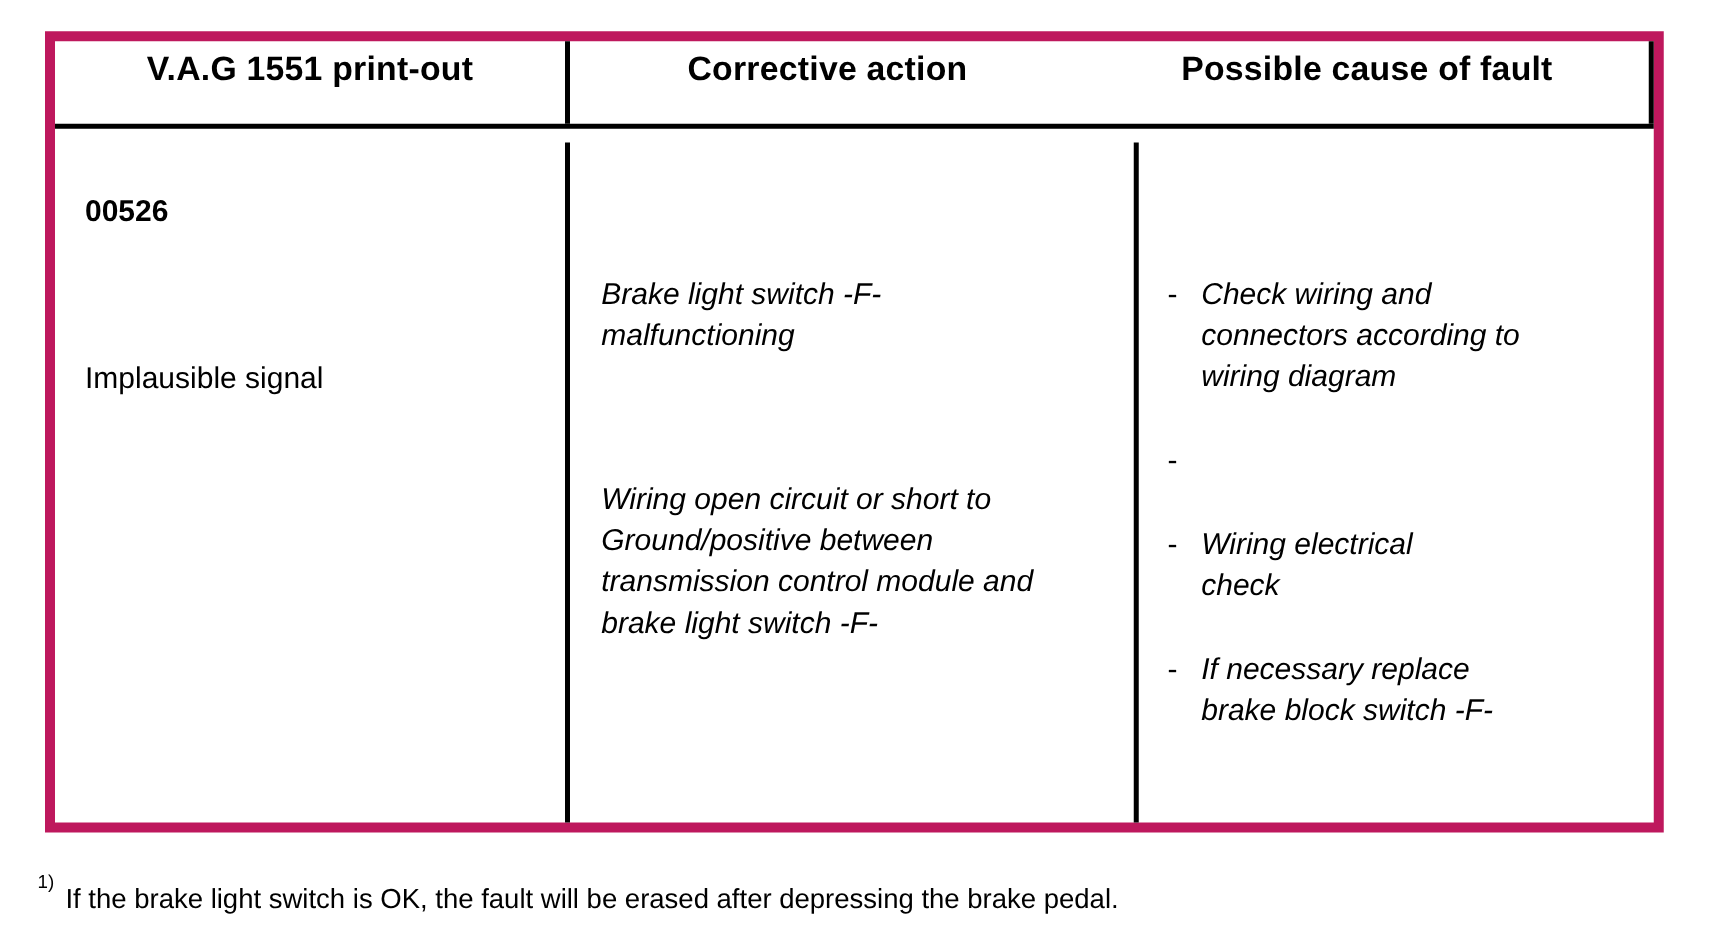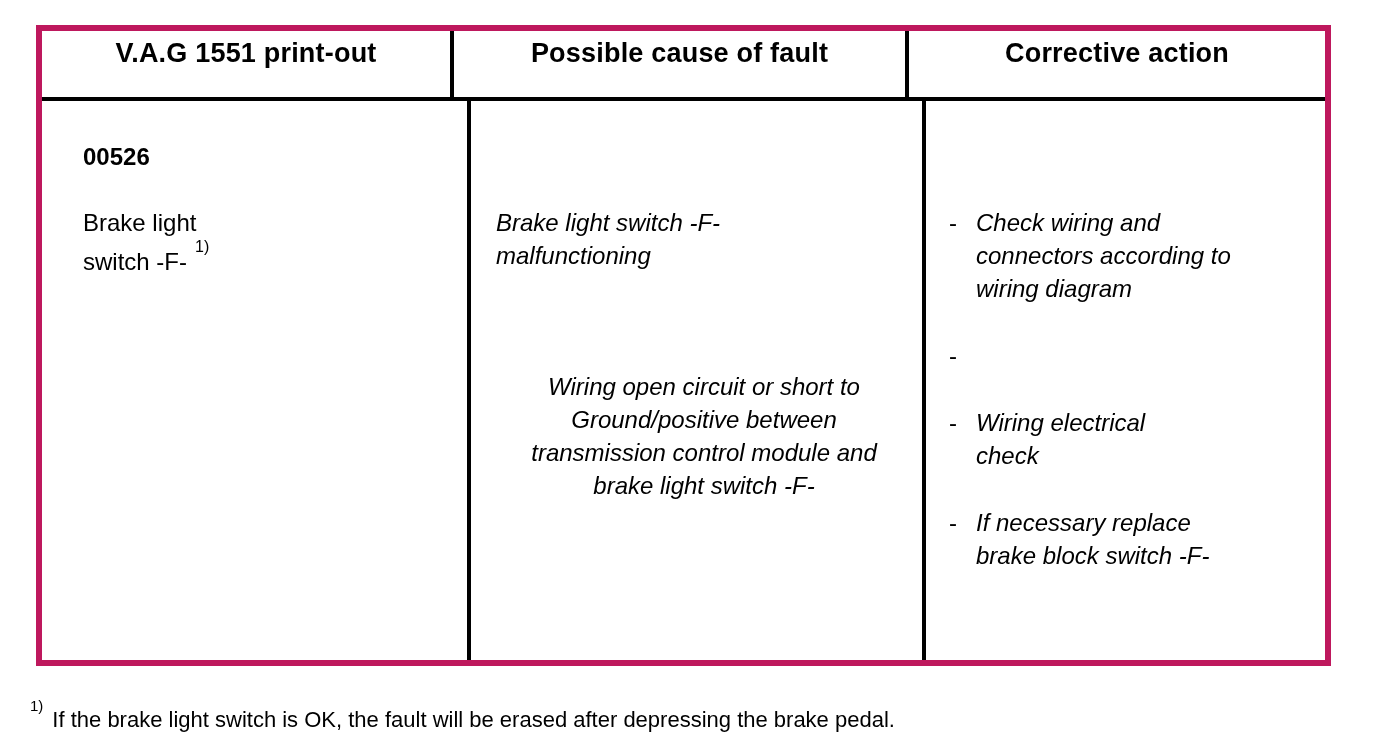--- a/index.html
+++ b/index.html
@@ -12,23 +12,24 @@
     color: #000000;
     font-family: "Liberation Sans", sans-serif;
     overflow: hidden;
   }
   .fault-table {
     position: absolute;
     left: 36px;
     top: 25px;
     width: 1295px;
     height: 641px;
-    border: 6px solid #be185d;
+    border: 8px solid #be185d;
     display: flex;
     flex-direction: column;
+    gap: 11px;
   }
   .header-row {
     display: flex;
     height: 70px;
     flex: none;
     border-bottom: 4px solid #000000;
   }
   .body-row {
     display: flex;
     flex: 1;
@@ -41,28 +42,28 @@
     text-align: center;
     padding-top: 7px;
     font-size: 27px;
     font-weight: bold;
     letter-spacing: 0.2px;
   }
   .body-cell {
     font-size: 24px;
     line-height: 33px;
   }
-  .col1.body-cell { padding: 39px 10px 0 24px; margin-left: 17px; }
+  .col1.body-cell { padding: 39px 10px 0 24px; }
   .col2.body-cell { padding: 105px 10px 0 25px; }
   .col3.body-cell { padding: 105px 10px 0 23px; }
   .fault-code { font-weight: bold; }
   .fault-name { margin-top: 33px; }
   .fault-type { margin-top: 100px; }
   .pre { white-space: pre-line; font-style: italic; }
-  .cause2 { margin-top: 98px; text-align: center; }
+  .cause2 { margin-top: 98px; }
   .action-item { display: flex; align-items: flex-start; }
   .action-item + .action-item { margin-top: 34px; }
   .dash { width: 27px; flex: none; }
   .sup {
     font-size: 16px;
     position: relative;
     top: -9px;
     margin-left: 8px;
   }
   .footnote {
@@ -82,32 +83,29 @@
 </style>
 </head>
 <body>
 
 <div class="page">
 
   <div class="fault-table">
 
     <div class="header-row">
       <div class="cell col1 header-cell">V.A.G 1551 print-out</div>
+      <div class="cell col3 header-cell">Corrective action</div>
       <div class="cell col2 header-cell">Possible cause of fault</div>
-      <div class="cell col3 header-cell">Corrective action</div>
     </div>
 
     <div class="body-row">
 
       <div class="cell col1 body-cell">
         <div class="fault-code">00526</div>
-        <div class="fault-name">
-          <div>Brake light</div>
-          <div><span>switch -F-</span><sup class="sup">1)</sup></div>
-        </div>
+        <div class="fault-type">Implausible signal</div>
       </div>
 
       <div class="cell col2 body-cell">
         <div class="pre">Brake light switch -F-
 malfunctioning</div>
         <div class="pre cause2">Wiring open circuit or short to
 Ground/positive between
 transmission control module and
 brake light switch -F-</div>
       </div>

